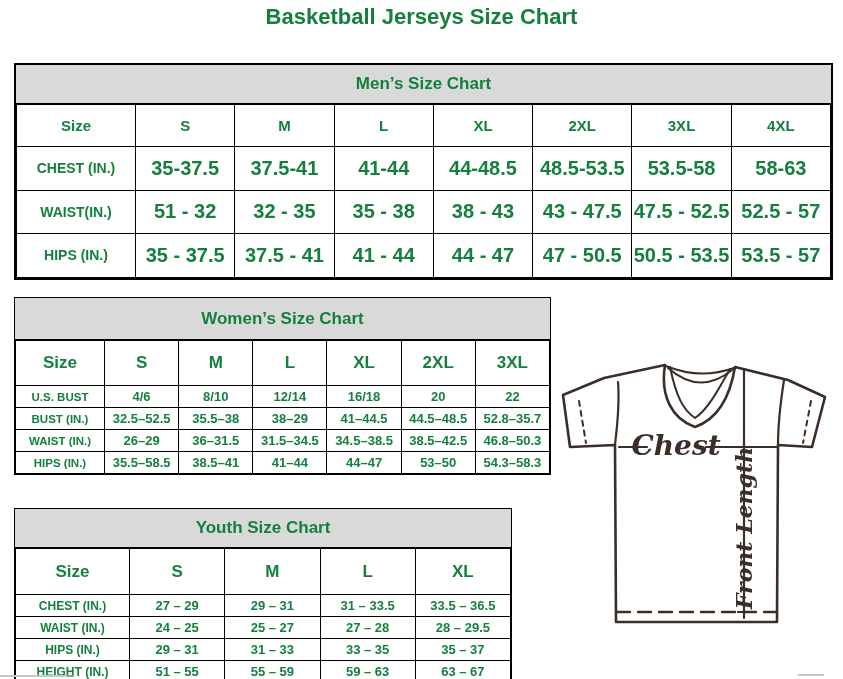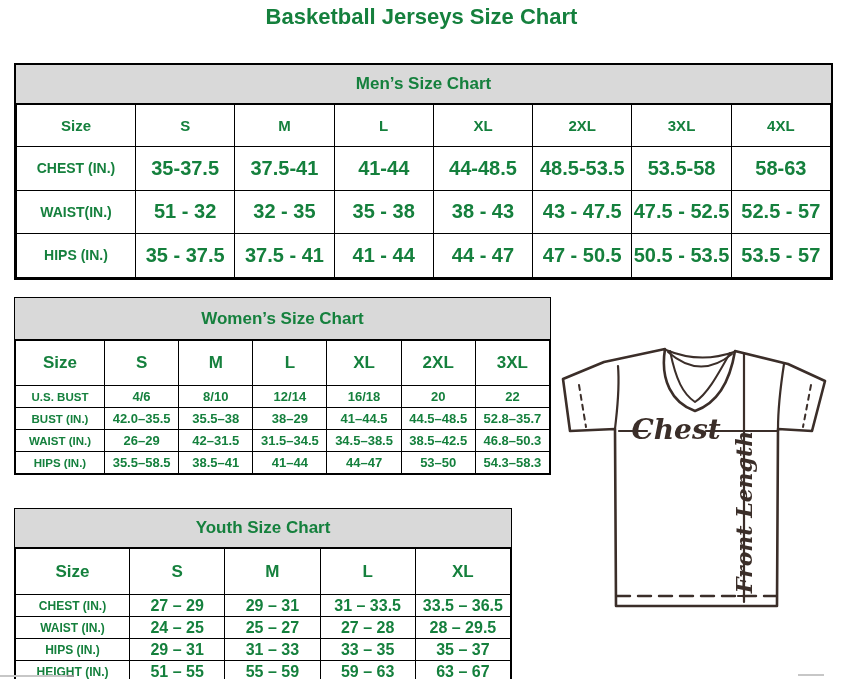--- a/index.html
+++ b/index.html
@@ -31,24 +31,24 @@
   .chart-women th{font-size:17px;}
   .chart-women td{font-size:13px;}
   .chart-women td:first-child{font-size:11.5px;}
   
   .chart-youth{left:14px;top:508px;width:496px;border:1.5px solid #000;}
   .chart-youth .tbl-title{height:38px;}
   .chart-youth th:first-child{width:113px;}
   .chart-youth thead tr{height:46px;}
   .chart-youth tbody tr{height:22px;}
   .chart-youth th{font-size:17px;}
-  .chart-youth td{font-size:16px;}
+  .chart-youth td{font-size:13px;}
   .chart-youth td:first-child{font-size:12px;}
   
-  .jersey{position:absolute;left:556px;top:340px;width:281px;height:274px;}
+  .jersey{position:absolute;left:556px;top:356px;width:281px;height:274px;}
   .jersey svg{display:block;width:100%;height:100%;}
   .jersey .lbl{font-family:"DejaVu Serif","Liberation Serif",serif;
         font-weight:bold;font-style:italic;}
   
   .sb-left{position:absolute;left:0;top:675px;width:74px;height:2px;background:#c7c7c7;}
   .sb-left::after{content:"";position:absolute;right:0;top:0;width:7px;height:2px;background:#999;}
   .sb-right{position:absolute;left:798px;top:674px;width:26px;height:2px;background:#c7c7c7;}
 </style>
 </head>
 <body>
@@ -125,31 +125,31 @@
             <td>U.S. BUST</td>
             <td>4/6</td>
             <td>8/10</td>
             <td>12/14</td>
             <td>16/18</td>
             <td>20</td>
             <td>22</td>
           </tr>
           <tr>
             <td>BUST (IN.)</td>
-            <td>42.0–35.5</td>
+            <td>32.5–52.5</td>
             <td>35.5–38</td>
             <td>38–29</td>
             <td>41–44.5</td>
             <td>44.5–48.5</td>
             <td>52.8–35.7</td>
           </tr>
           <tr>
             <td>WAIST (IN.)</td>
             <td>26–29</td>
-            <td>42–31.5</td>
+            <td>36–31.5</td>
             <td>31.5–34.5</td>
             <td>34.5–38.5</td>
             <td>38.5–42.5</td>
             <td>46.8–50.3</td>
           </tr>
           <tr>
             <td>HIPS (IN.)</td>
             <td>35.5–58.5</td>
             <td>38.5–41</td>
             <td>41–44</td>

